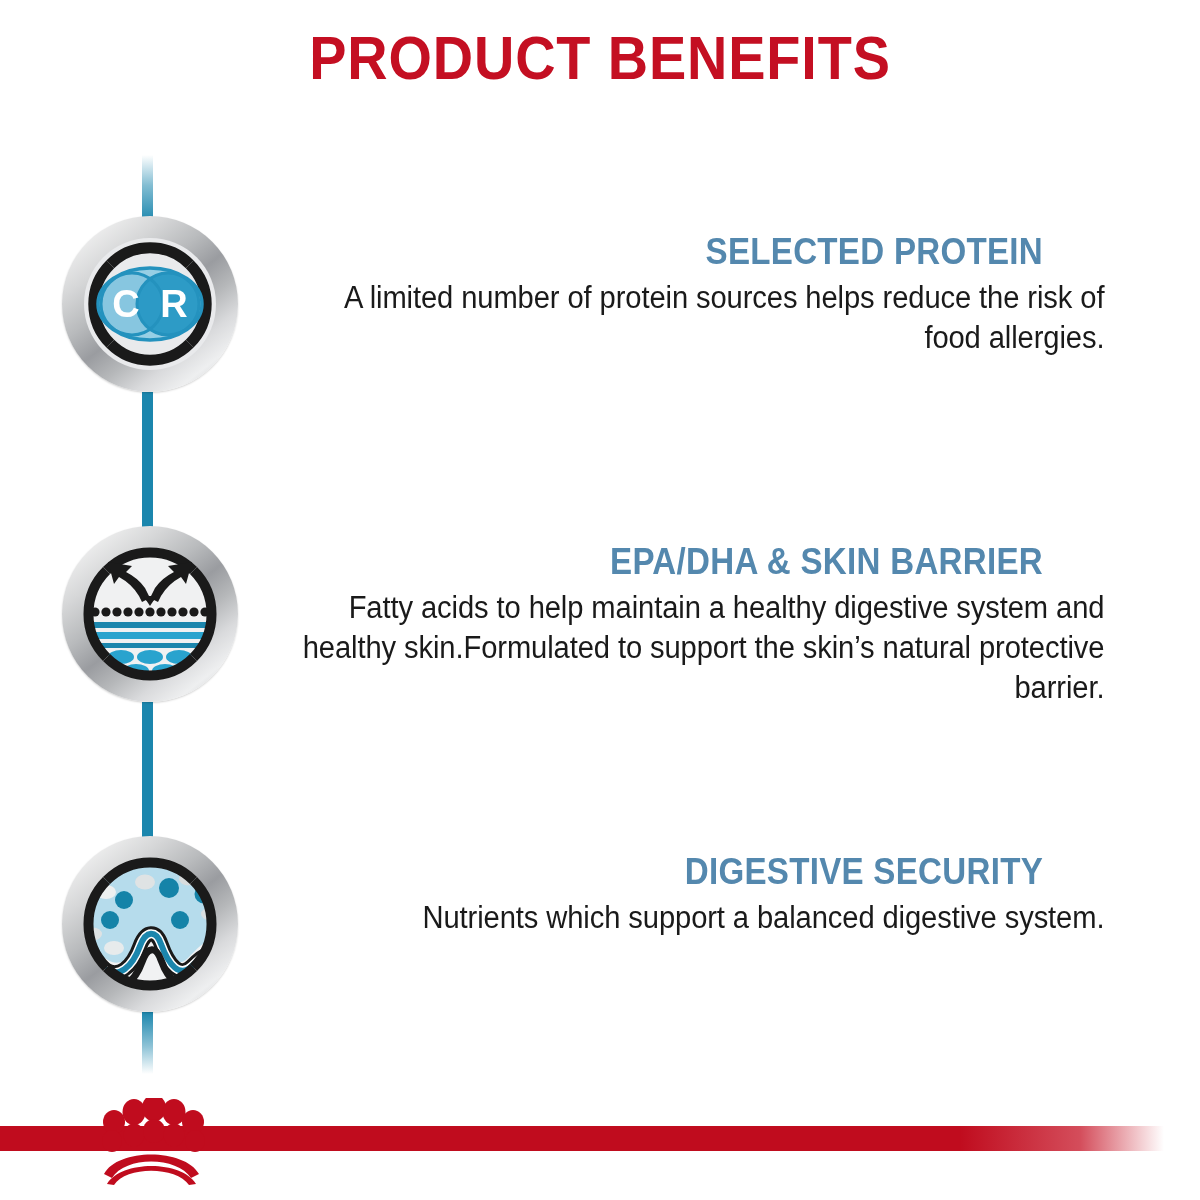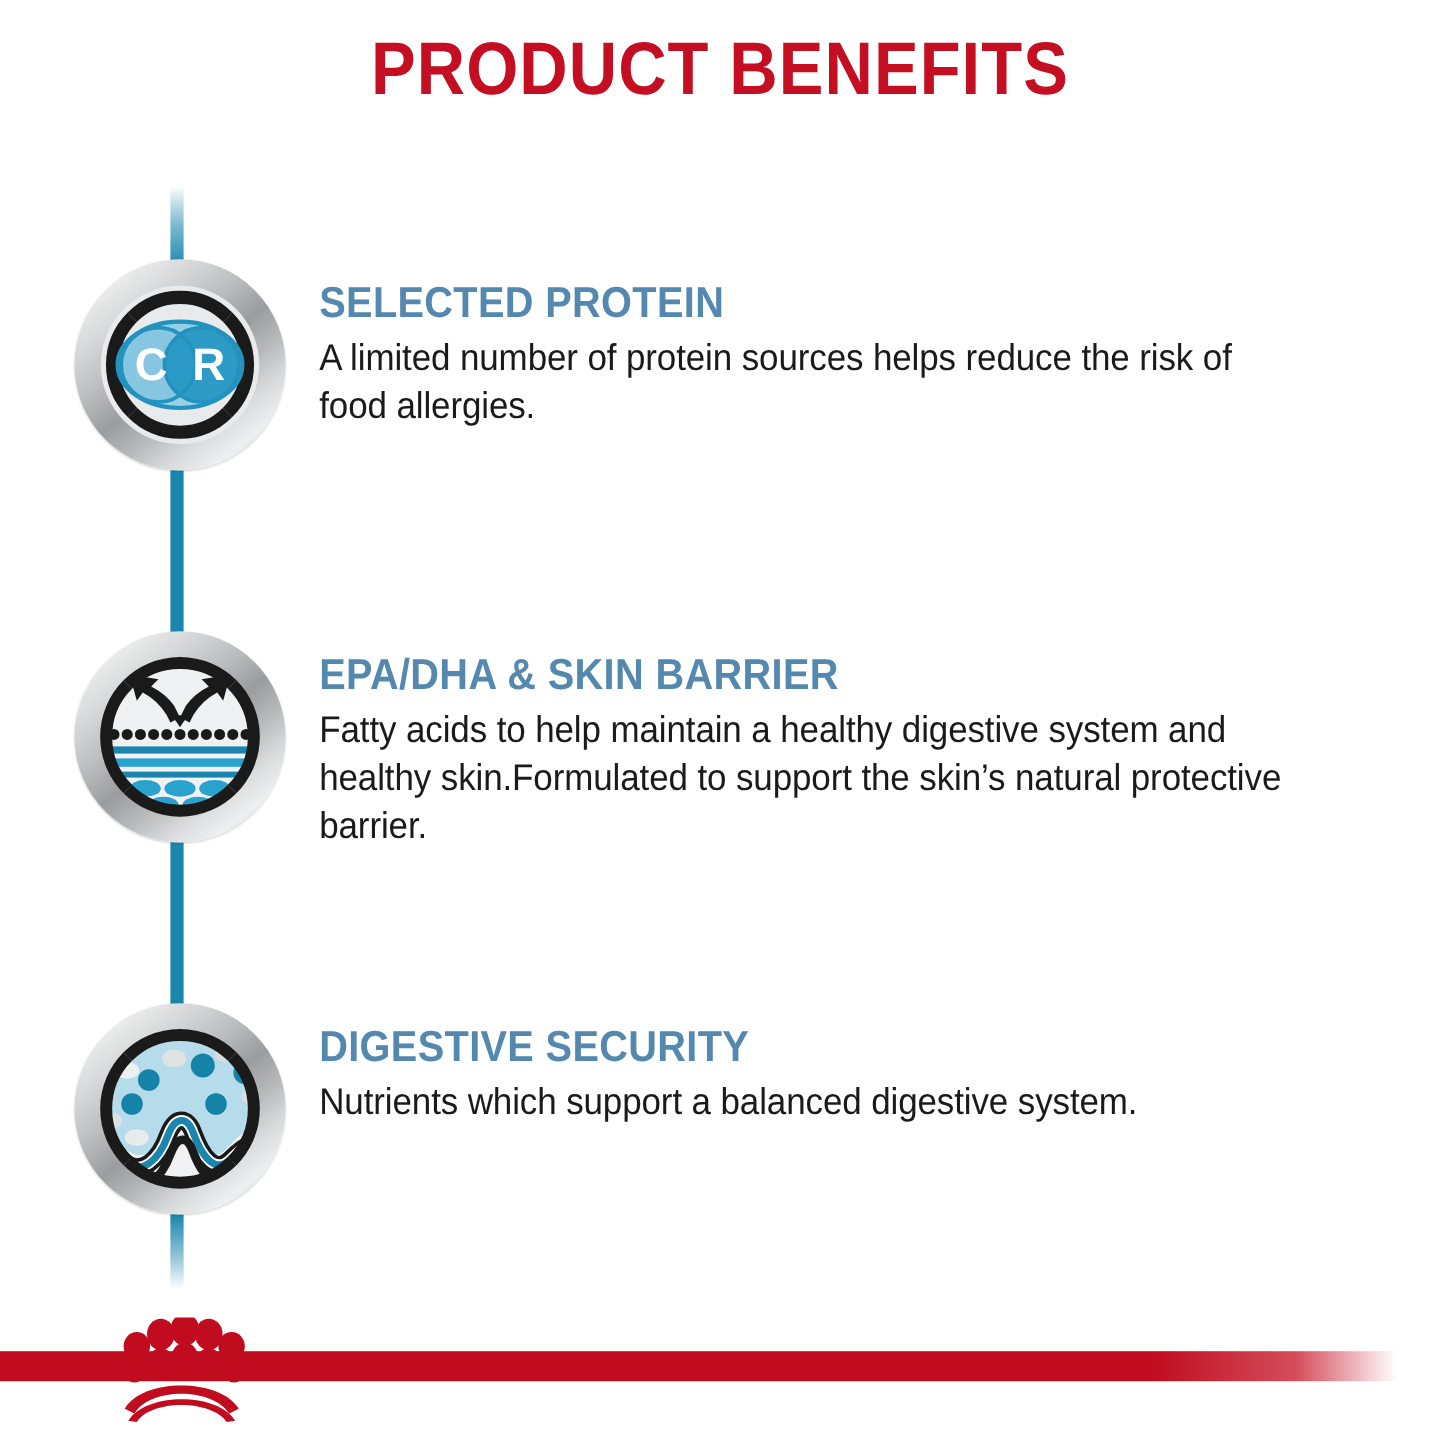--- a/index.html
+++ b/index.html
@@ -90,23 +90,24 @@
         #c9cbcd 94%,
         #a9abad 100%);
     box-shadow: 0 1px 2px rgba(0,0,0,0.18);
     overflow: hidden;
   }
   .badge svg { display: block; width: 100%; height: 100%; }
 
   
   .text-block {
     position: absolute;
-    left: 266px;
+    left: 296px;
     top: 16px;
     width: 812px;
+    text-align: right;
   }
   .benefit-heading {
     color: #5488AE;
     font-family: "Liberation Sans", sans-serif;
     font-weight: 700;
     font-size: 36px;
     line-height: 40px;
     letter-spacing: 0.3px;
     transform: scaleX(0.92);
     transform-origin: left center;

